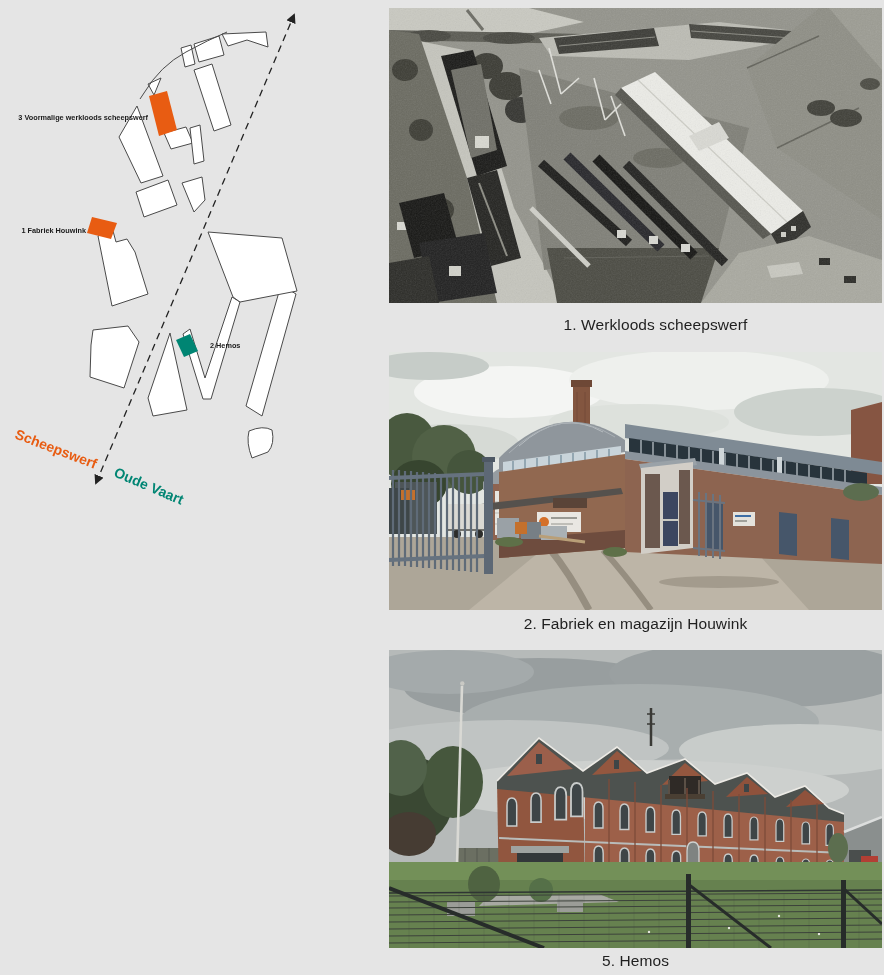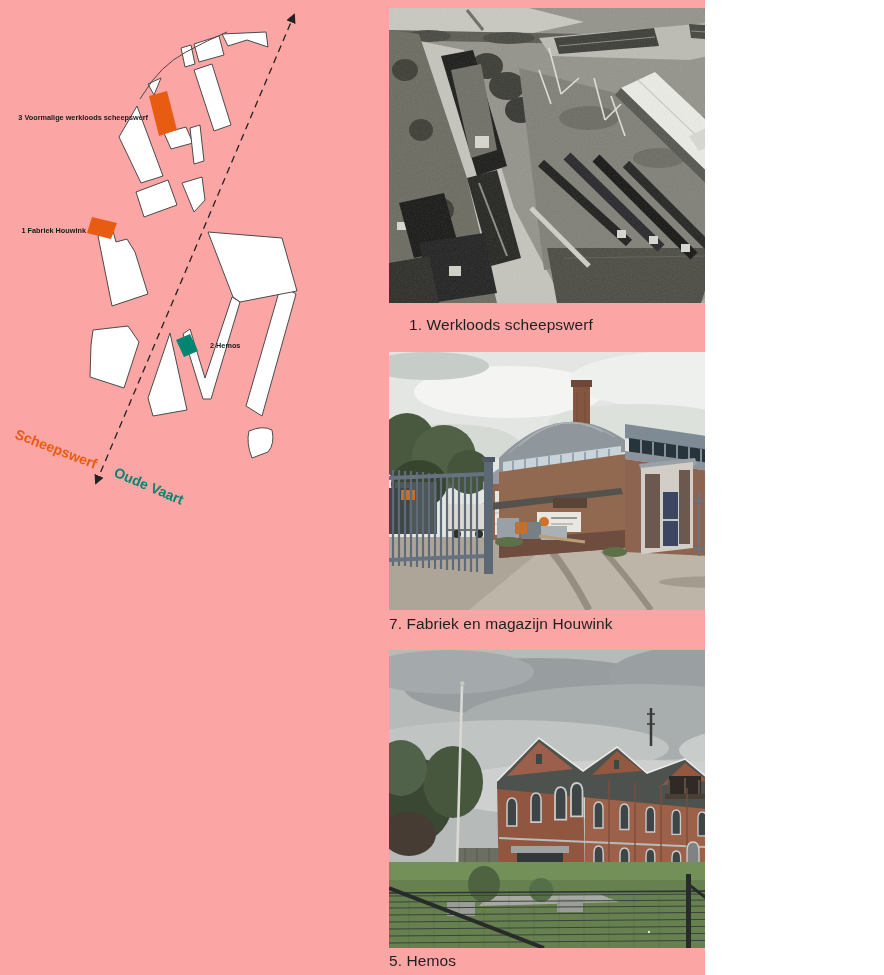--- a/index.html
+++ b/index.html
@@ -1,17 +1,17 @@
 <!DOCTYPE html>
 <html><head>
 <meta charset="utf-8">
 <style>
   html,body{margin:0;padding:0;background:#fff;}
-  #page{position:relative;width:705px;height:975px;background:#fca5a5;overflow:hidden;
-        font-family:"Liberation Sans",sans-serif;}
+  #page{position:relative;width:884px;height:975px;background:#e5e5e5;overflow:hidden;
+        font-family:"Liberation Sans",sans-serif;text-align:center;}
   .photo{position:absolute;left:389px;width:493px;overflow:hidden;}
   .photo svg{display:block;}
   .caption{position:absolute;left:389px;width:493px;font-size:15.5px;line-height:21px;
            color:#1f1f1f;letter-spacing:0.1px;}
   #map{position:absolute;left:0;top:0;width:320px;height:510px;}
   .bld{fill:#ffffff;stroke:#4a4a4a;stroke-width:1;stroke-linejoin:round;}
   .thin{fill:none;stroke:#4a4a4a;stroke-width:1;}
   .map-label{font:bold 7.3px "Liberation Sans",sans-serif;fill:#1a1a1a;}
   .map-big{font:bold 14px "Liberation Sans",sans-serif;}
 </style>
@@ -339,21 +339,21 @@
             <line x1="82" y1="124" x2="82" y2="220"></line>
         <line x1="88" y1="125" x2="88" y2="220"></line>
       </g>
       <line x1="0" y1="126" x2="96" y2="122" stroke="#66727f" stroke-width="4"></line>
       <line x1="0" y1="208" x2="96" y2="204" stroke="#66727f" stroke-width="4"></line>
       <rect x="95" y="108" width="9" height="114" fill="#5d6875"></rect>
       <rect x="93" y="105" width="13" height="5" fill="#4e5864"></rect>
     </g>
   </svg>
   </figure>
-  <div class="caption" style="top:613px;">7. Fabriek en magazijn Houwink</div>
+  <div class="caption" style="top:613px;">2. Fabriek en magazijn Houwink</div>
 
   <figure class="photo" style="top:650px;height:298px;margin:0;">
   <svg width="493" height="298" viewBox="0 0 493 298" xmlns="http://www.w3.org/2000/svg">
     <defs>
       <g id="p3win">
             <path d="M0,7 Q0,0 4.5,0 Q9,0 9,7 L9,26 L0,26 Z" fill="#3e4547" stroke="#c9cccb" stroke-width="1.4"></path>
           </g>
     </defs>
     <rect width="493" height="298" fill="#b6bab9"></rect>
     <g>

